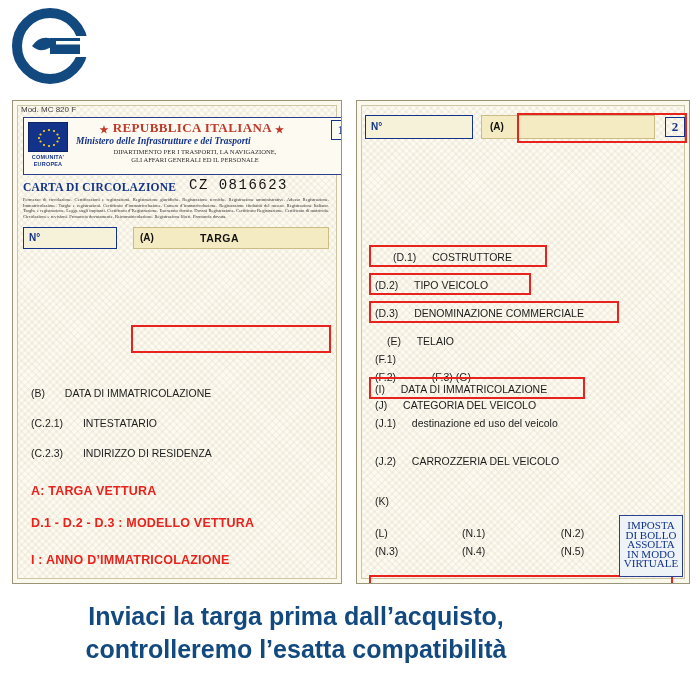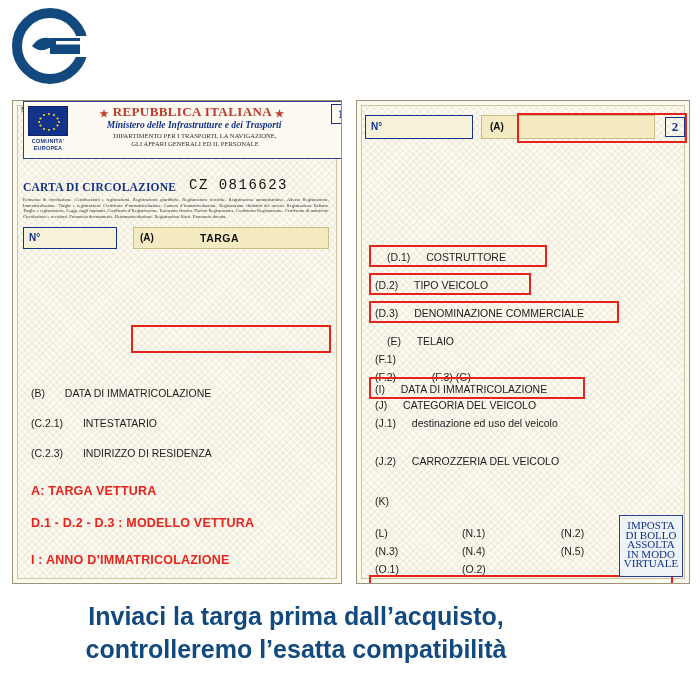--- a/index.html
+++ b/index.html
@@ -55,41 +55,41 @@
     border:1px solid #cdc5a4;
     box-sizing:border-box;
   }
   .modcode{
     position:absolute;left:8px;top:4px;
     font-size:8px;color:#3a3a3a;
     font-family:"Liberation Sans",sans-serif;
   }
   
   .lhead{
-    position:absolute;left:10px;top:0;width:331px;height:58px;
+    position:absolute;left:10px;top:16px;width:331px;height:58px;
     border:1px solid #2b3f8f;box-sizing:border-box;background:#fdfbf1;
   }
   .eu-flag{
     position:absolute;left:4px;top:4px;width:40px;height:30px;
     background:#13338b;border:1px solid #0d2566;box-sizing:border-box;
   }
   .eu-stars{position:absolute;left:0;top:0;width:40px;height:30px;}
   .eu-caption{
     position:absolute;left:0px;top:36px;width:48px;text-align:center;
     font-size:5.5px;color:#13338b;font-weight:bold;line-height:7px;letter-spacing:.2px;
   }
   .rep-title{
     position:absolute;left:52px;top:2px;width:232px;text-align:center;
     color:#c0392b;font-weight:bold;font-size:13px;
     font-family:"Liberation Serif",serif;
     letter-spacing:.4px;
   }
   .rep-star{color:#c0392b;font-size:10px;vertical-align:middle;}
   .min-title{
-    position:absolute;left:52px;top:18px;width:236px;text-align:center;
+    position:absolute;left:52px;top:18px;width:236px;
     color:#13338b;font-size:9.5px;font-style:italic;font-weight:bold;
     font-family:"Liberation Serif",serif;
   }
   .dept-line{
     position:absolute;left:52px;top:30px;width:238px;text-align:center;
     color:#2b2b2b;font-size:6.6px;line-height:8px;
     font-family:"Liberation Serif",serif;
   }
   .numbox{
     position:absolute;right:2px;top:2px;width:20px;height:20px;
@@ -261,21 +261,21 @@
 
   <div class="rnrow">
     <div class="rnbox">N°</div>
     <div class="raBox">
       <span class="aLabel" style="left:8px;top:5px;">(A)</span>
     </div>
   </div>
   <div class="rnumbox">2</div>
   <div class="redbox" style="left:160px;top:12px;width:170px;height:30px;"></div>
 
-  <div class="fieldline" style="left:30px;top:150px;">
+  <div class="fieldline" style="left:36px;top:150px;">
     <span>(D.1)</span>
     <span style="display:inline-block;width:10px;"></span>
     <span>COSTRUTTORE</span>
   </div>
   <div class="redbox" style="left:12px;top:144px;width:178px;height:22px;"></div>
 
   <div class="fieldline" style="left:18px;top:178px;">
     <span>(D.2)</span>
     <span style="display:inline-block;width:10px;"></span>
     <span>TIPO VEICOLO</span>
@@ -331,24 +331,20 @@
 
   <div class="fieldline" style="left:18px;top:426px;">
     <span style="display:inline-block;width:84px;">(L)</span>
     <span style="display:inline-block;width:96px;">(N.1)</span>
     <span>(N.2)</span>
   </div>
   <div class="fieldline" style="left:18px;top:444px;">
     <span style="display:inline-block;width:84px;">(N.3)</span>
     <span style="display:inline-block;width:96px;">(N.4)</span>
     <span>(N.5)</span>
-  </div>
-  <div class="fieldline" style="left:18px;top:462px;">
-    <span style="display:inline-block;width:84px;">(O.1)</span>
-    <span style="display:inline-block;width:96px;">(O.2)</span>
   </div>
 
   <div class="fieldline" style="left:18px;top:480px;">
     <span style="display:inline-block;width:118px;">(P.1)  C.c. (cm3)</span>
     <span style="display:inline-block;width:86px;">(P.2) Kw</span>
     <span>(P.3)</span>
   </div>
 
   <div class="redbox" style="left:12px;top:474px;width:304px;height:42px;"></div>
 

